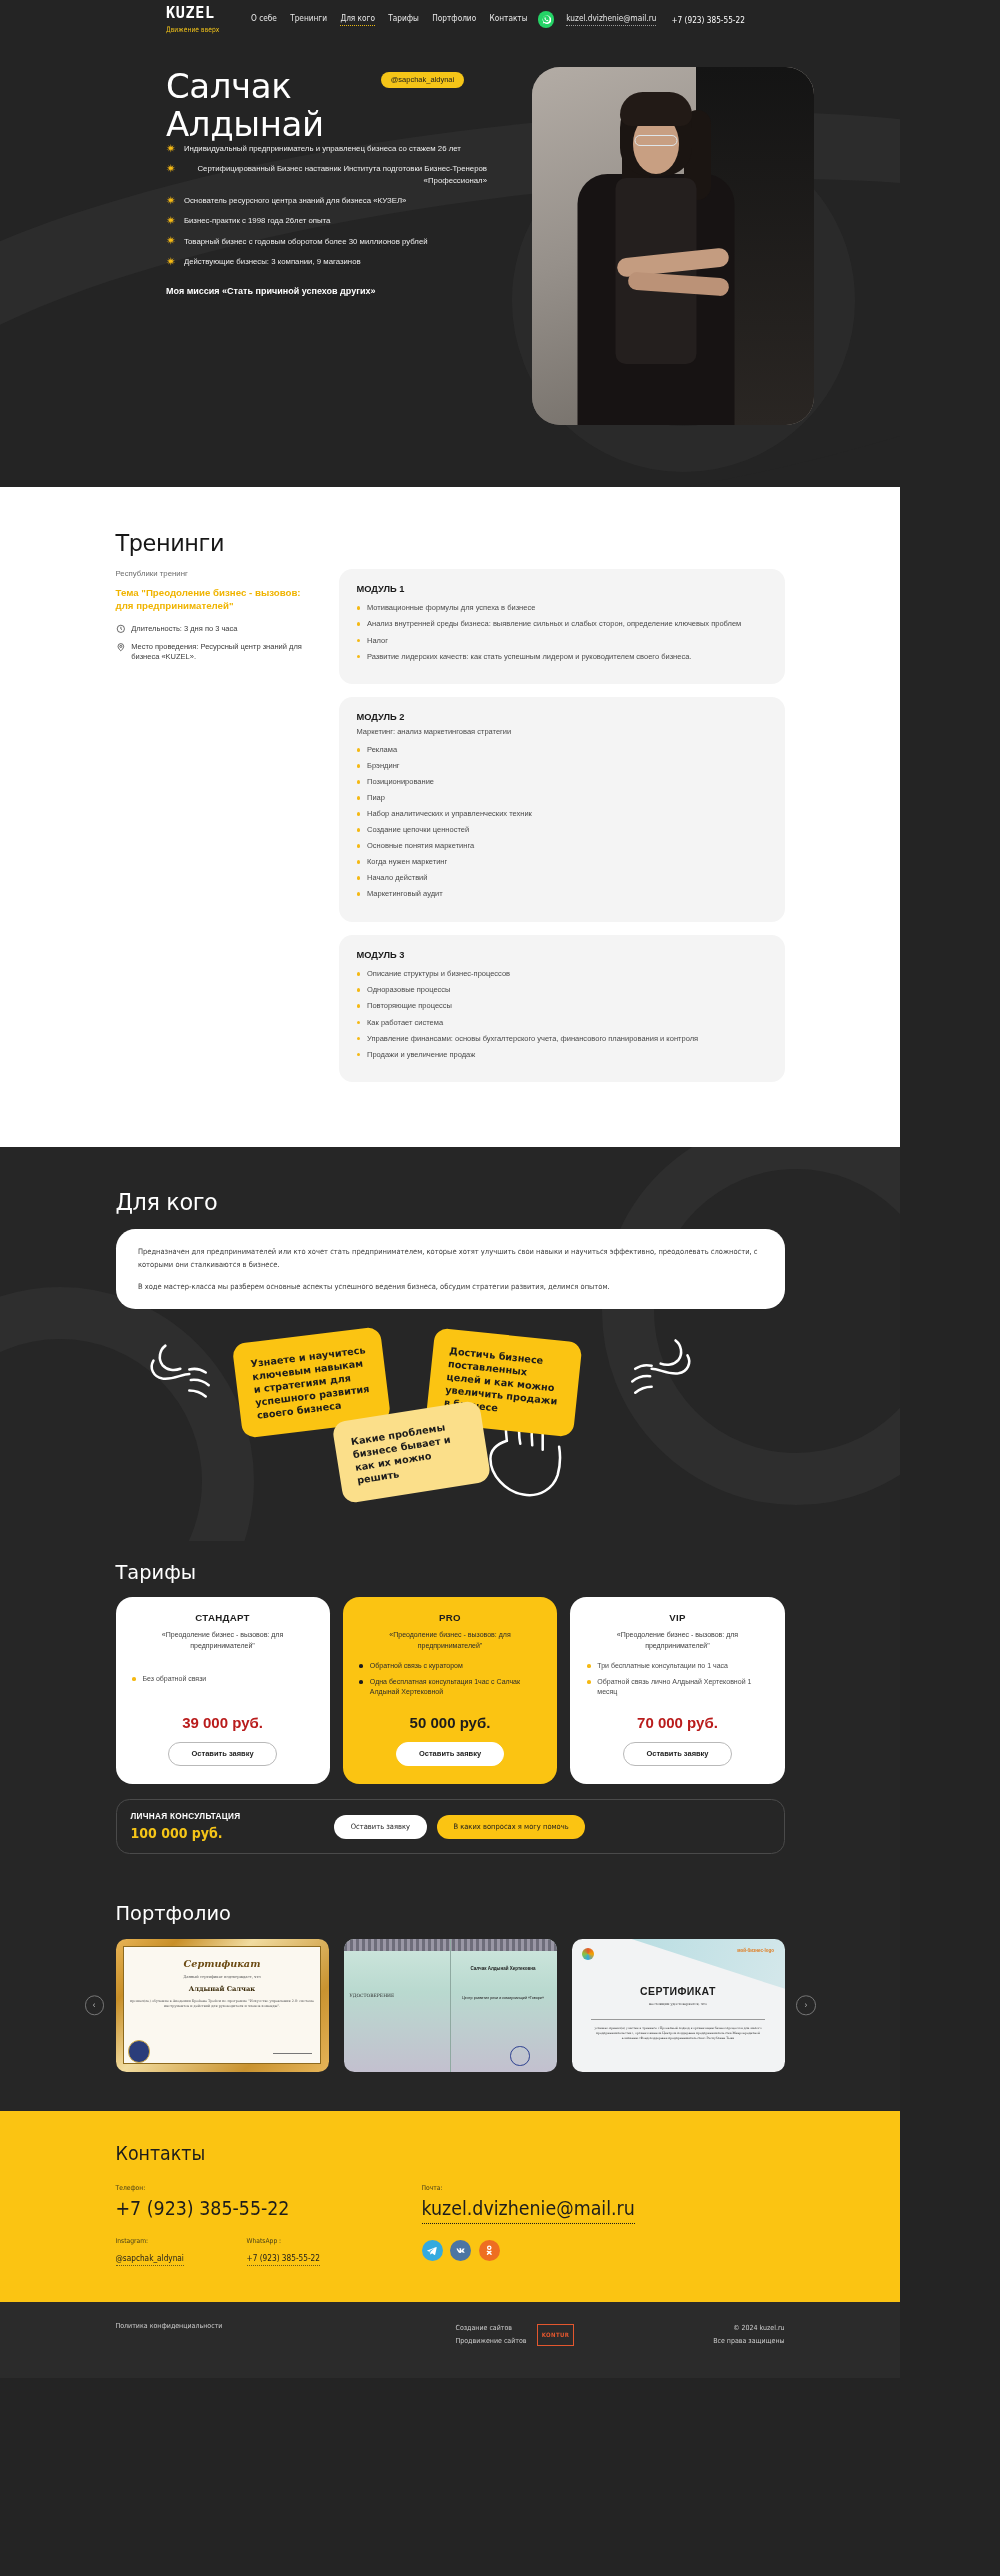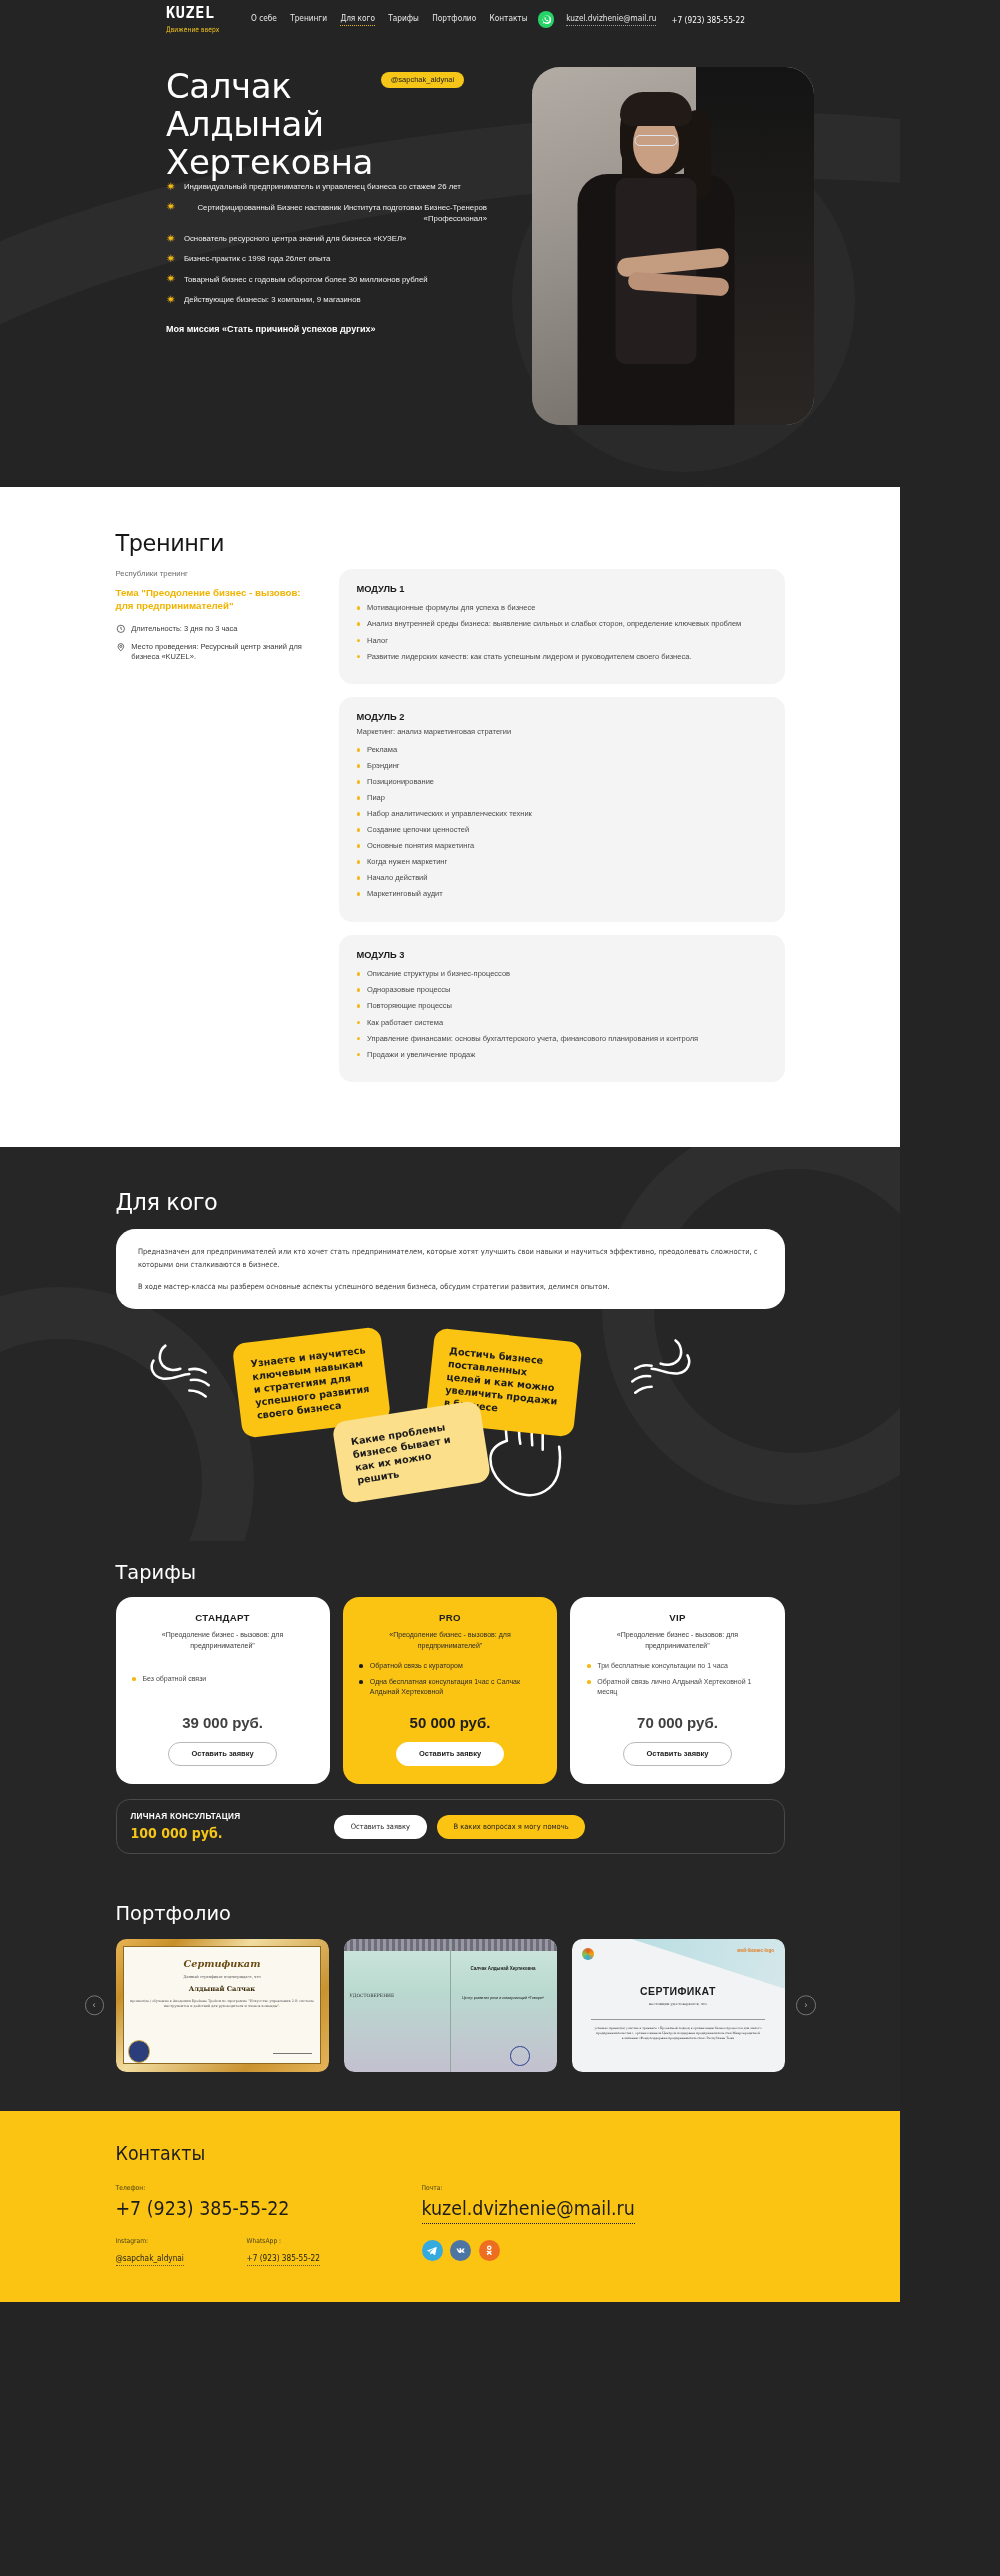--- a/index.html
+++ b/index.html
@@ -264,21 +264,21 @@
     position: relative; padding-left: 10.5px; margin-bottom: 6px;
   }
   .tcard.pro .tc-feats li { color: #2c2c2c; }
   .tc-feats li::before {
     content: ""; position: absolute; left: 0; top: 3px;
     width: 3.7px; height: 3.7px; border-radius: 50%; background: #F5B914;
   }
   .tcard.pro .tc-feats li::before { background: #1e1e1e; }
   .tc-feats.center { display:flex; flex-direction:column; justify-content:center; }
   .tc-price {
-    font-size: 15px; font-weight: bold; color: #404040; text-align: center;
+    font-size: 15px; font-weight: bold; color: #b91c1c; text-align: center;
     margin: 10.5px 0 10.5px 0;
   }
   .tcard.pro .tc-price { color: #1c1c1c; }
   .tc-btn {
     align-self: center; border: 0.7px solid #b9b9b9; border-radius: 15px;
     padding: 6.7px 22.4px; font-size: 7.5px; font-weight: bold; color: #1c1c1c;
     background: transparent; cursor: pointer;
   }
   .tcard.pro .tc-btn { background: #fff; border-color: #fff; }
 
@@ -428,21 +428,20 @@
 
   <div class="hero">
     <div class="hero-swoosh"></div>
     <div class="hero-swoosh2"></div>
     <div class="hero-ring"></div>
     <div class="hero-inner">
       <div class="hero-left">
         <div class="hero-title">
           <div>Салчак</div>
           <div>Алдынай</div>
-          <div>Хертековна</div>
         </div>
         <div class="badge">@sapchak_aldynai</div>
 
         <div class="hero-list">
           <div class="hero-li">
             <span class="star">
                 <svg width="9.7" height="9.7" viewBox="0 0 24 24" fill="#F5B914">
                   <path d="M12 0l1.6 7.2L19 2.6l-3.4 6L23 7l-6.5 3.6L23 14l-7.4-1.6 3.4 6-5.4-4.6L12 21l-1.6-7.2-5.4 4.6 3.4-6L1 14l6.5-3.4L1 7l7.4 1.6-3.4-6 5.4 4.6z"></path>
                 </svg>
               </span>
@@ -751,15 +750,33 @@
               <svg width="10.5" height="10.5" viewBox="0 0 24 24" fill="#fff">
                   <path d="M12 11.6a5.3 5.3 0 110-10.6 5.3 5.3 0 010 10.6zm0-7.6a2.3 2.3 0 100 4.6 2.3 2.3 0 000-4.6zM14.4 17l3 2.9a1.7 1.7 0 01-2.4 2.4L12 19.4l-3 2.9A1.7 1.7 0 016.6 20l3-2.9a8.6 8.6 0 01-2.7-1.1 1.7 1.7 0 011.8-2.9 5.6 5.6 0 006.1 0 1.7 1.7 0 111.8 2.9 8.6 8.6 0 01-2.2 1z"></path>
                 </svg>
             </div>
           </div>
         </div>
       </div>
     </div>
   </div>
 
+  <div class="footer">
+    <div class="wrap ft-grid">
+      <div class="ft-a">
+        <a href="#">Политика конфиденциальности</a>
+      </div>
+      <div class="ft-b">
+        <div class="ft-links">
+          <a href="#">Создание сайтов</a>
+          <a href="#">Продвижение сайтов</a>
+        </div>
+        <div class="kontur">KONTUR</div>
+      </div>
+      <div class="ft-c">
+        <div>© 2024 kuzel.ru</div>
+        <div>Все права защищены</div>
+      </div>
+    </div>
+  </div>
 
 </div>
 
 
 </body></html>

